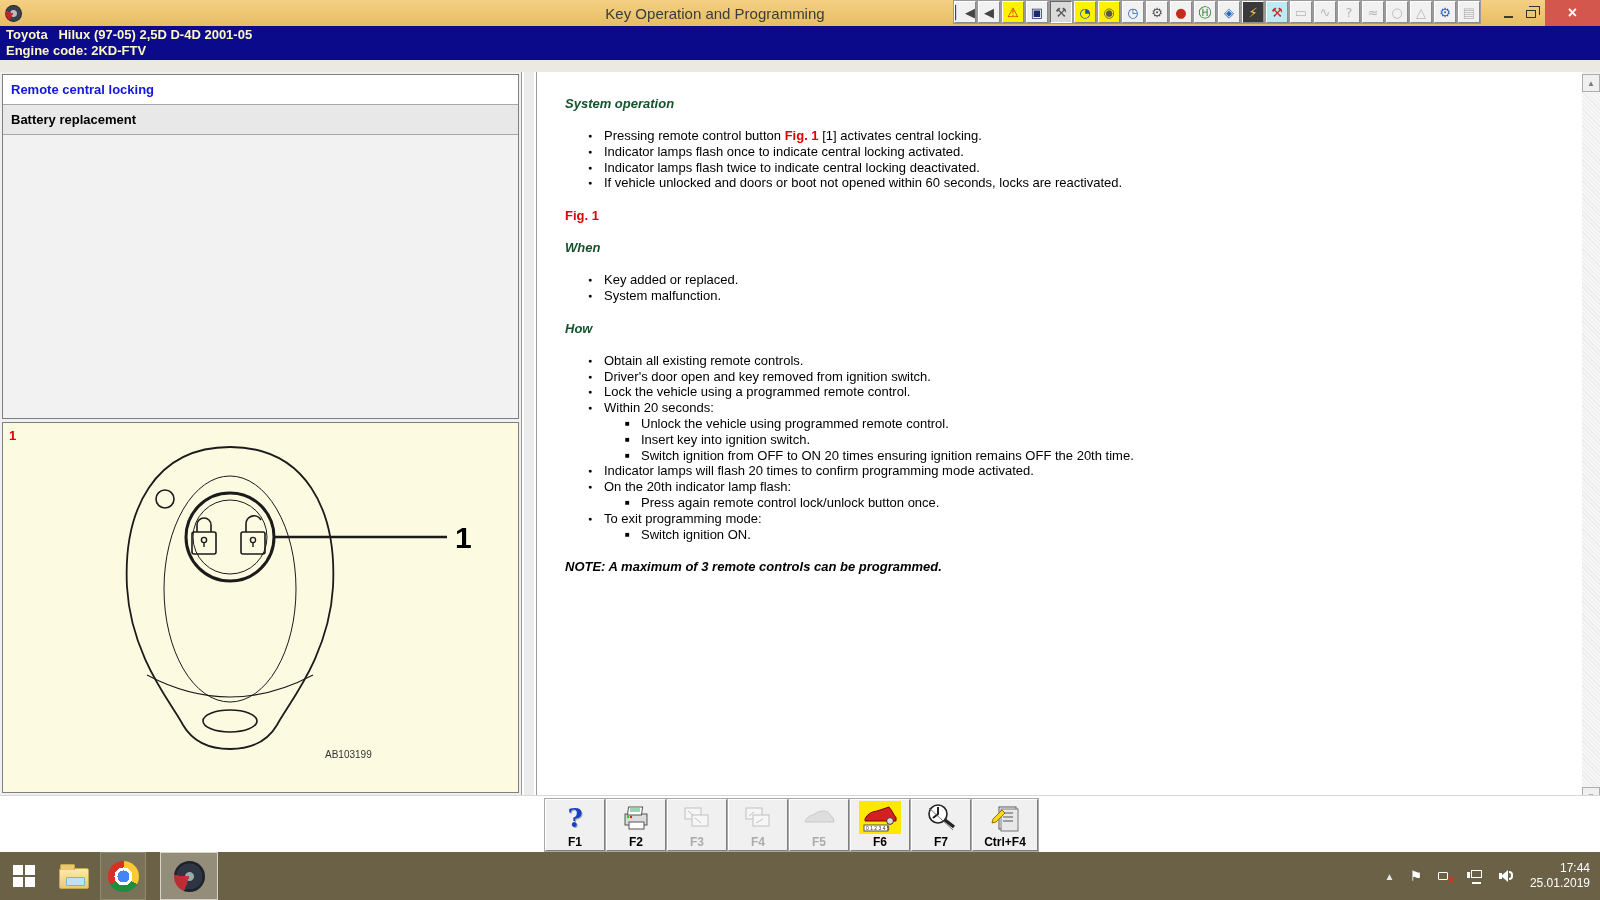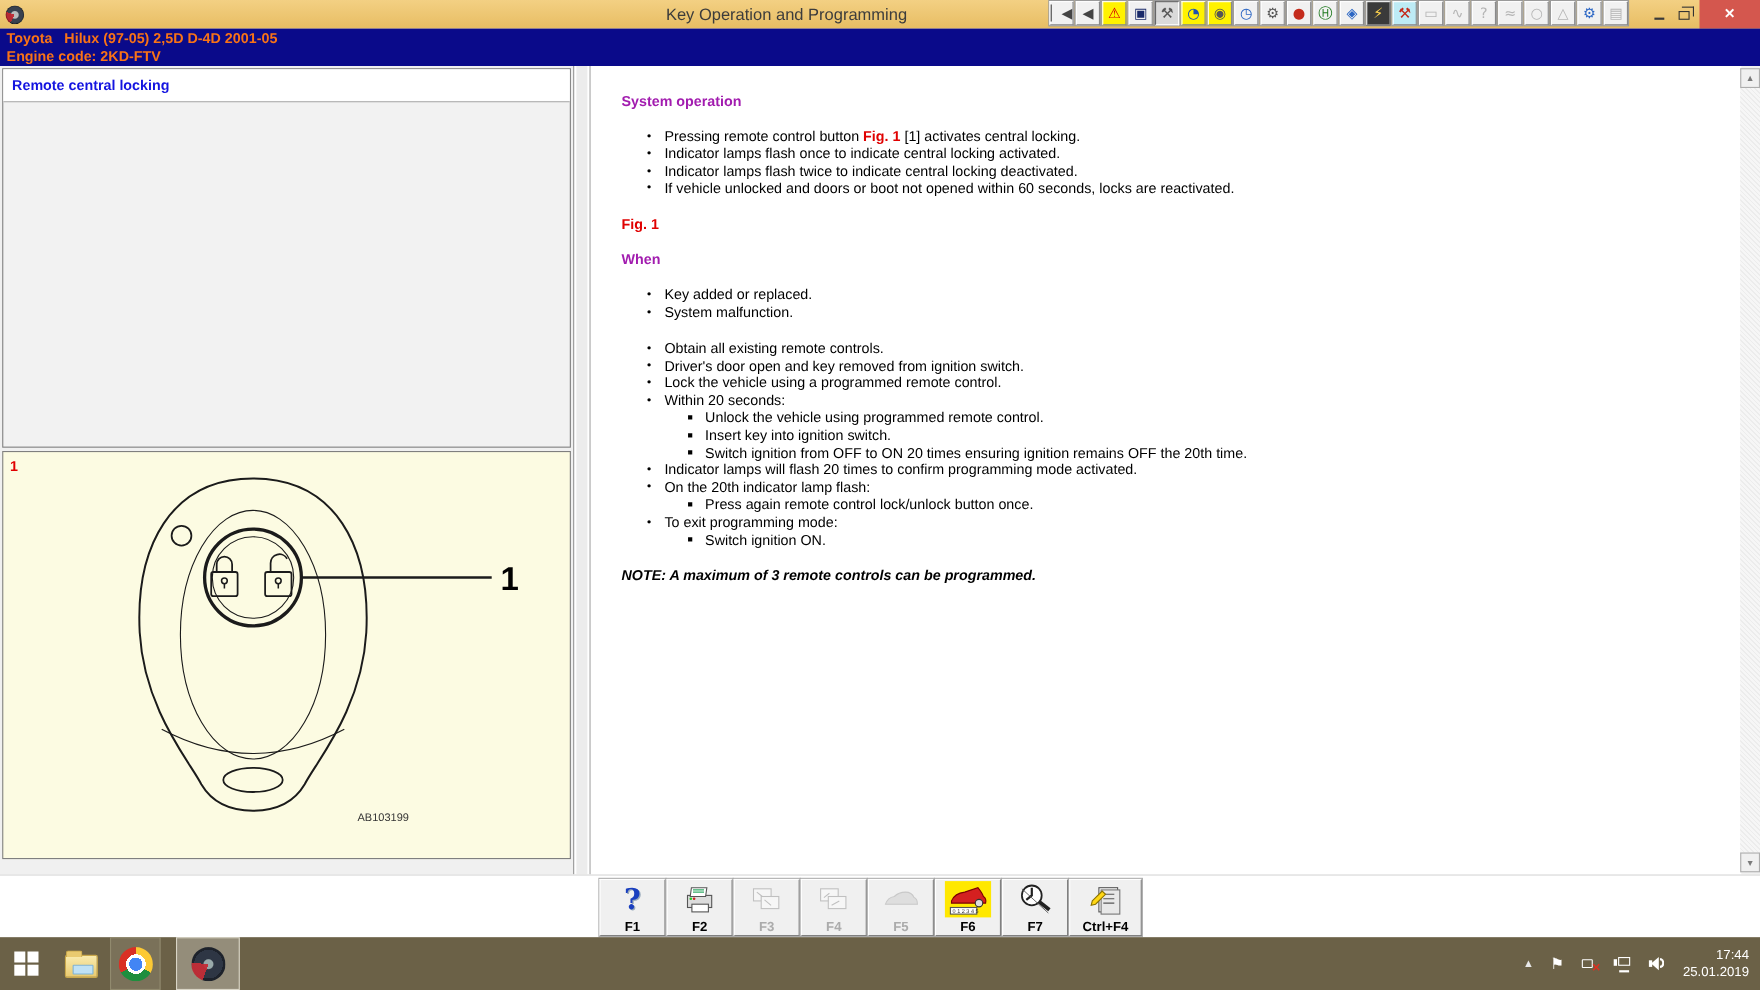--- a/index.html
+++ b/index.html
@@ -31,46 +31,46 @@
   .btn-min i { display:block; width:9px; height:2px; background:#3a3a3a; }
   .btn-restore { width:26px; height:24px; position:relative; }
   .btn-restore i { position:absolute; left:7px; top:9px; width:10px; height:8px; border:1px solid #333; }
   .btn-restore i::before { content:""; position:absolute; left:2px; top:-5px; width:10px; height:8px;
     border:1px solid #333; border-left:none; border-bottom:none; }
   .btn-close { width:55px; height:26px; background:#D4574E; color:#fff; font-size:16px; font-weight:bold;
     display:flex; align-items:center; justify-content:center; }
 
   
   .veh-header { position:absolute; top:26px; left:0; width:1600px; height:34px; background:#0A0A8A;
-    color:#f97316; font-weight:bold; font-size:13px; padding:1px 0 0 6px; line-height:16px; }
+    color:#fef9c3; font-weight:bold; font-size:13px; padding:1px 0 0 6px; line-height:16px; }
   .pre { white-space:pre; }
 
   
-  .main { position:absolute; top:60px; left:0; width:1600px; height:735px; background:#F0F0F0; }
+  .main { position:absolute; top:72px; left:0; width:1600px; height:735px; background:#F0F0F0; }
   .left-pane { position:absolute; top:0; left:0; width:521px; height:735px; background:#F0F0F0; }
   .nav-list { position:absolute; top:2px; left:2px; width:517px; height:345px;
     background:#F2F2F2; border:1px solid #7F7F7F; }
   .nav-row { height:30px; line-height:29px; padding-left:8px; font-size:13px; font-weight:bold;
     border-bottom:1px solid #A8A8A8; }
   .nav-row.selected { background:#FFFFFF; color:#1414E0; }
   .nav-row.normal { background:#E8E8E8; color:#000; }
 
   .figure-pane { position:absolute; top:350px; left:2px; width:517px; height:371px;
     background:#FCFBE2; border:1px solid #7F7F7F; overflow:hidden; }
   .fig-index { position:absolute; top:5px; left:6px; color:#E00000; font-weight:bold; font-size:13px; }
   .fig-svg { position:absolute; top:14px; left:32px; }
 
   .splitter { position:absolute; top:0; left:521px; width:16px; height:735px; background:#ECECEC;
     border-left:1px solid #9a9a9a; border-right:1px solid #9a9a9a;
     box-shadow:inset 2px 0 0 #fff, inset -2px 0 0 #fff; }
 
   
   .content { position:absolute; top:0; left:537px; width:1046px; height:735px; background:#fff;
     padding:24px 10px 0 28px; font-size:13px; color:#000; overflow:hidden; }
-  .heading { color:#a21caf; font-weight:bold; font-size:13px; margin:0 0 17px 0; }
+  .heading { color:#14532d; font-weight:bold; font-size:13px; margin:0 0 17px 0;font-style:italic; }
   .figlink { color:#E00000; font-weight:bold; font-size:13px; margin:17px 0; cursor:pointer; }
   .figref { color:#E00000; font-weight:bold; }
   ul.bullets { list-style:none; margin:0 0 17px 0; padding-left:23px; }
   ul.bullets > li { position:relative; padding-left:16px; line-height:15.8px; }
   ul.bullets > li::before { content:"●"; position:absolute; left:0; top:0; font-size:7px; line-height:15.8px; }
   ul.sub { list-style:none; padding-left:37px; }
   ul.sub > li { position:relative; padding-left:16px; line-height:15.8px; }
   ul.sub > li::before { content:"■"; position:absolute; left:0; top:0; font-size:8px; line-height:15.8px; }
   .note { font-weight:bold; margin-top:14px;font-style:italic; }
 
@@ -233,20 +233,21 @@
   <div class="veh-header">
     <div class="pre">Toyota   Hilux (97-05) 2,5D D-4D 2001-05</div>
     <div>Engine code: 2KD-FTV</div>
   </div>
 
   <div class="main">
 
     <div class="left-pane">
       <div class="nav-list">
         <div class="nav-row selected">Remote central locking</div>
+        <div class="nav-row normal">Battery replacement</div>
       </div>
 
       <div class="figure-pane">
         <div class="fig-index">1</div>
         <svg class="fig-svg" width="460" height="340" viewBox="0 0 460 340">
           <g fill="none" stroke="#1b1b1b" stroke-width="1.8">
             <path d="M195,10 C120,10 88,72 92,150 C96,220 138,268 148,288 C158,305 175,312 195,312 C215,312 232,305 242,288 C252,268 294,220 298,150 C302,72 270,10 195,10 Z"></path>
             <path d="M112,238 Q195,282 278,238" stroke-width="1.1"></path>
             <ellipse cx="195" cy="284" rx="27" ry="11" stroke-width="1.6"></ellipse>
             <circle cx="130" cy="62" r="9" stroke-width="1.6"></circle>
@@ -281,20 +282,21 @@
           <li>Indicator lamps flash once to indicate central locking activated.</li>
           <li>Indicator lamps flash twice to indicate central locking deactivated.</li>
           <li>If vehicle unlocked and doors or boot not opened within 60 seconds, locks are reactivated.</li>
         </ul>
         <div class="figlink">Fig. 1</div>
         <div class="heading">When</div>
         <ul class="bullets">
           <li>Key added or replaced.</li>
           <li>System malfunction.</li>
         </ul>
+        <div class="heading">How</div>
         <ul class="bullets">
           <li>Obtain all existing remote controls.</li>
           <li>Driver's door open and key removed from ignition switch.</li>
           <li>Lock the vehicle using a programmed remote control.</li>
           <li>Within 20 seconds:</li>
           <ul class="sub">
             <li>Unlock the vehicle using programmed remote control.</li>
             <li>Insert key into ignition switch.</li>
             <li>Switch ignition from OFF to ON 20 times ensuring ignition remains OFF the 20th time.</li>
           </ul>

